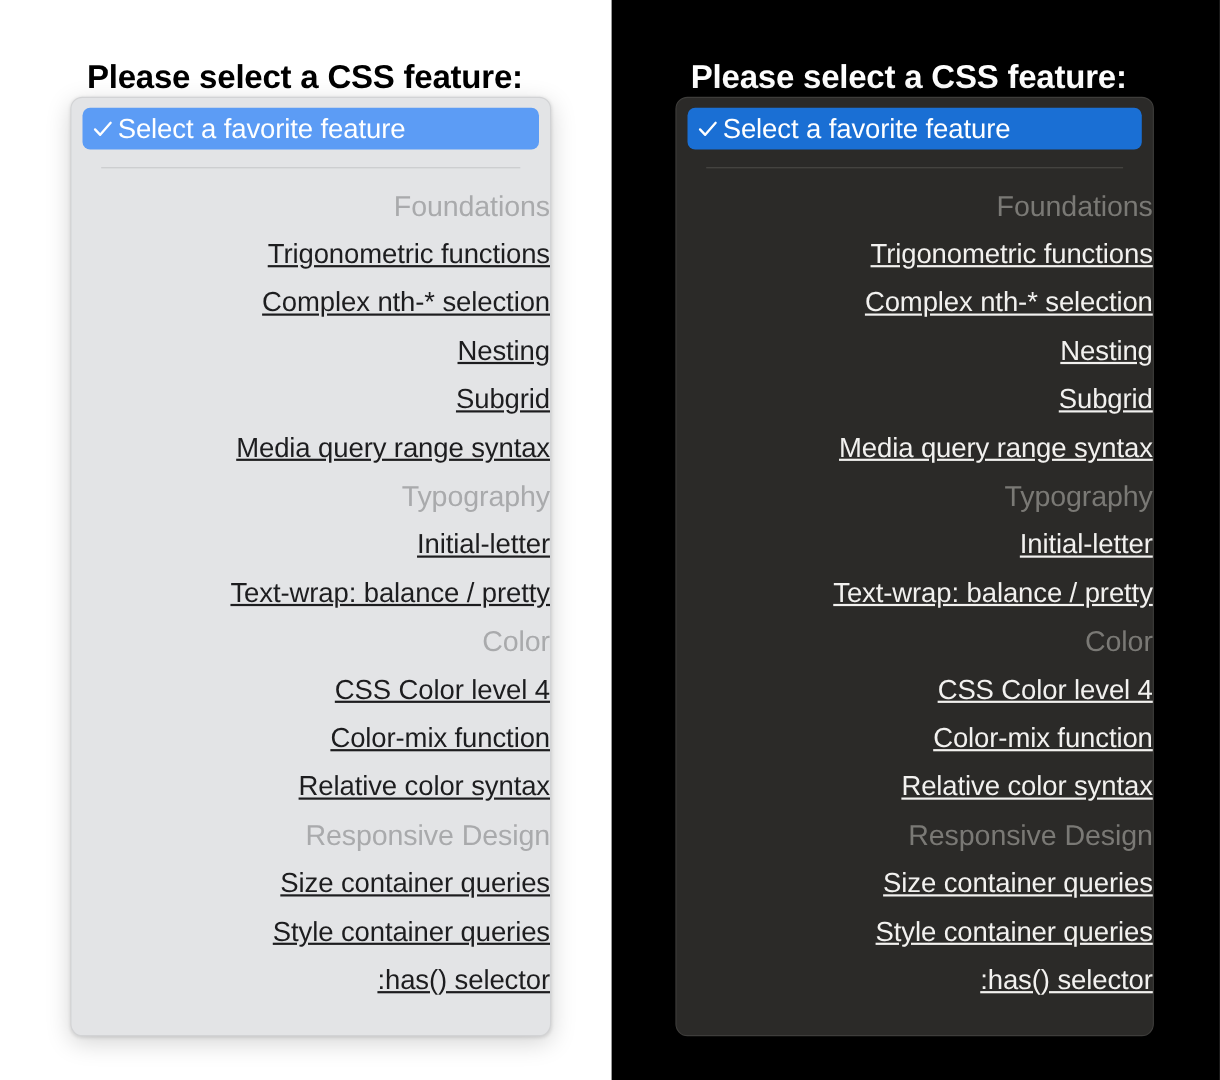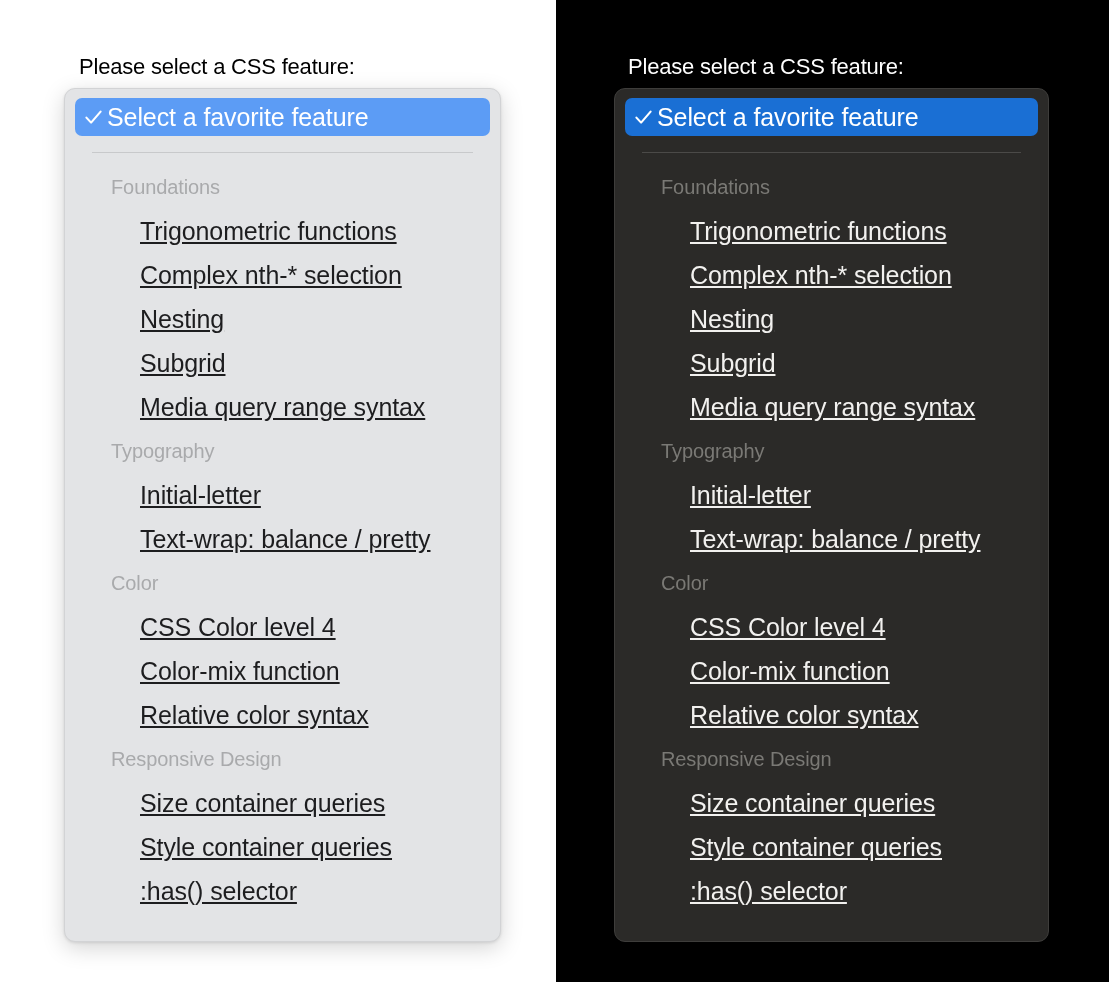--- a/index.html
+++ b/index.html
@@ -36,42 +36,43 @@
   }
   .pane.dark {
     left: 556px;
     width: 553px;
     background: #000000;
   }
 
   
   .prompt {
     position: absolute;
-    font-size: 22px;
-    font-weight: 400;
+    font-size: 30px;
+    font-weight: 700;
     letter-spacing: -0.2px;
     white-space: nowrap;
   }
   .light .prompt {
     left: 79px;
     top: 54px;
     color: #000000;
   }
   .dark .prompt {
     left: 72px;
     top: 54px;
     color: #ffffff;
   }
 
   
   .menu {
     position: absolute;
     box-sizing: border-box;
     border-radius: 11px;
     padding: 9px 0 12px 0;
+    text-align: right;
   }
   .light .menu {
     left: 64px;
     top: 88px;
     width: 437px;
     background: #e3e4e6;
     border: 1px solid #d2d3d5;
     box-shadow: 0 6px 22px rgba(0,0,0,0.17), 0 1px 3px rgba(0,0,0,0.10);
   }
   .dark .menu {
@@ -120,21 +121,21 @@
   
   .separator {
     height: 1px;
     margin: 16px 27px 12px 27px;
   }
   .light .separator { background: #c8c9cb; }
   .dark  .separator { background: #4b4a48; }
 
   
   .group-label {
-    font-size: 20px;
+    font-size: 26px;
     letter-spacing: -0.1px;
     white-space: nowrap;
     padding-left: 46px;
     height: 44px;
     line-height: 44px;
   }
   .light .group-label { color: #a9aaac; }
   .dark  .group-label { color: #7a7975; }
 
   .option {

